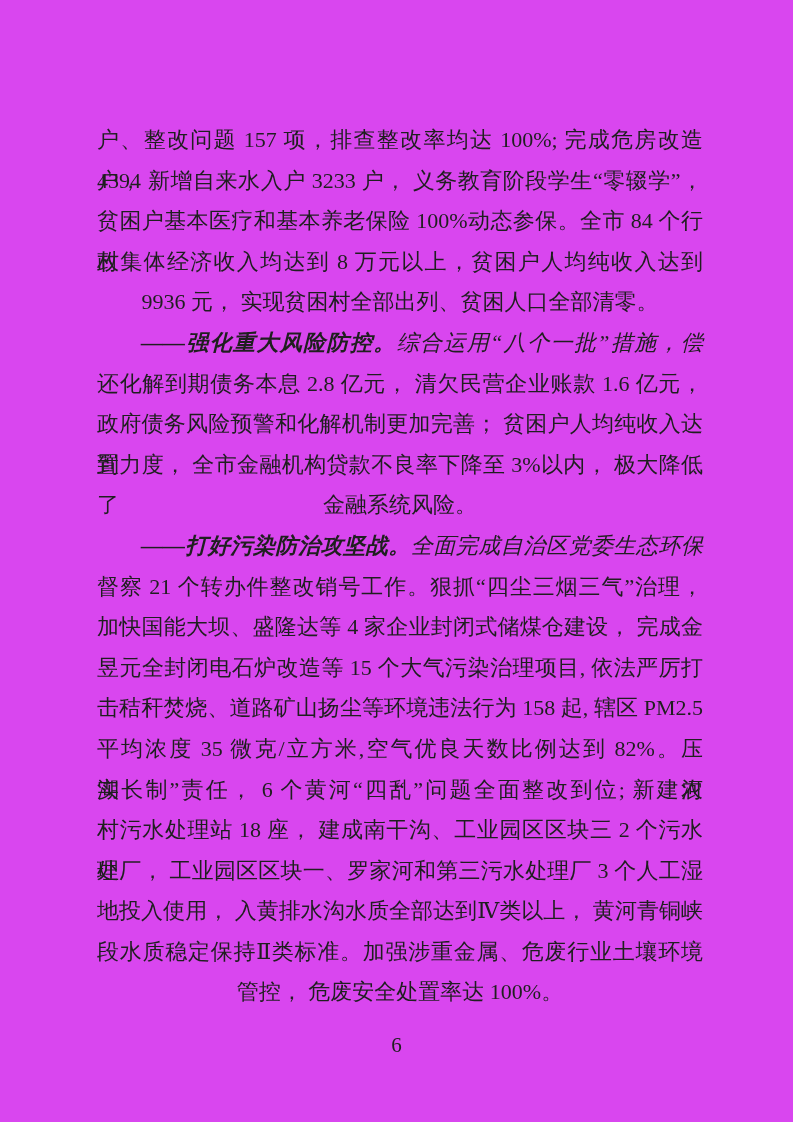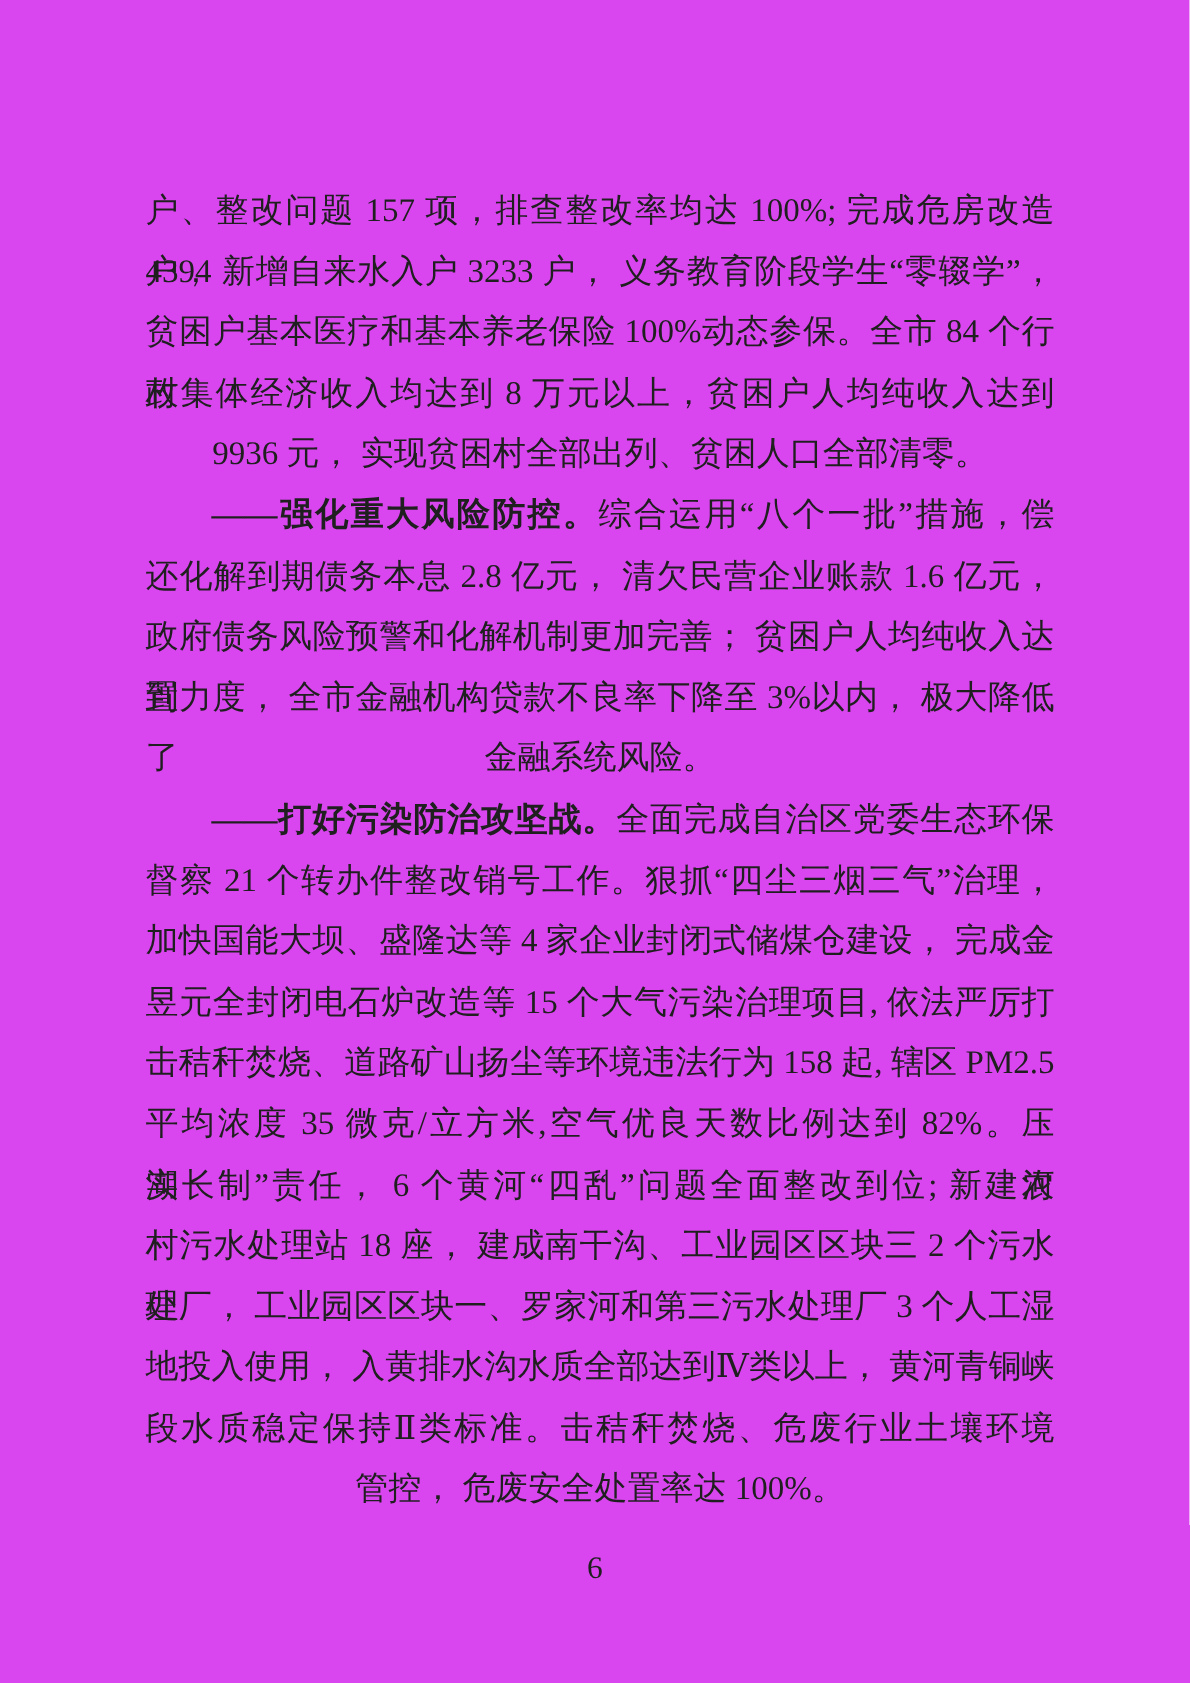--- a/index.html
+++ b/index.html
@@ -24,21 +24,21 @@
     line-height: 40.6px;
     white-space: normal;
     overflow: visible;
     text-align: center;
   }
   .line.fill {
     text-align: justify;
     text-align-last: justify;
     text-justify: inter-character;
   }
-  .line.indent { padding-left: 44px; }
+  .line.indent { padding-left: 44px; font-style: italic; }
   .line .lead { font-weight: 700; }
   .page-number {
     position: absolute;
     top: 1033px;
     left: 0;
     width: 100%;
     text-align: center;
     font-size: 21px;
     color: #1f1f1f;
   }
@@ -61,17 +61,17 @@
       <div class="line fill indent"><span class="lead">——打好污染防治攻坚战。</span><span class="plain">全面完成自治区党委生态环保</span></div>
       <div class="line fill"><span class="plain">督察 21 个转办件整改销号工作。狠抓“四尘三烟三气”治理，</span></div>
       <div class="line fill"><span class="plain">加快国能大坝、盛隆达等 4 家企业封闭式储煤仓建设， 完成金</span></div>
       <div class="line fill"><span class="plain">昱元全封闭电石炉改造等 15 个大气污染治理项目, 依法严厉打</span></div>
       <div class="line fill"><span class="plain">击秸秆焚烧、道路矿山扬尘等环境违法行为 158 起, 辖区 PM2.5</span></div>
       <div class="line fill"><span class="plain">平均浓度 35 微克/立方米,空气优良天数比例达到 82%。压实“河</span></div>
       <div class="line fill"><span class="plain">湖长制”责任， 6 个黄河“四乱”问题全面整改到位; 新建农</span></div>
       <div class="line fill"><span class="plain">村污水处理站 18 座， 建成南干沟、工业园区区块三 2 个污水处</span></div>
       <div class="line fill"><span class="plain">理厂， 工业园区区块一、罗家河和第三污水处理厂 3 个人工湿</span></div>
       <div class="line fill"><span class="plain">地投入使用， 入黄排水沟水质全部达到Ⅳ类以上， 黄河青铜峡</span></div>
-      <div class="line fill"><span class="plain">段水质稳定保持Ⅱ类标准。击秸秆焚烧、危废行业土壤环境</span></div>
+      <div class="line fill"><span class="plain">段水质稳定保持Ⅱ类标准。加强涉重金属、危废行业土壤环境</span></div>
       <div class="line"><span class="plain">管控， 危废安全处置率达 100%。</span></div>
     </div>
   <div class="page-number">6</div>
 </div>
 
 </body></html>

